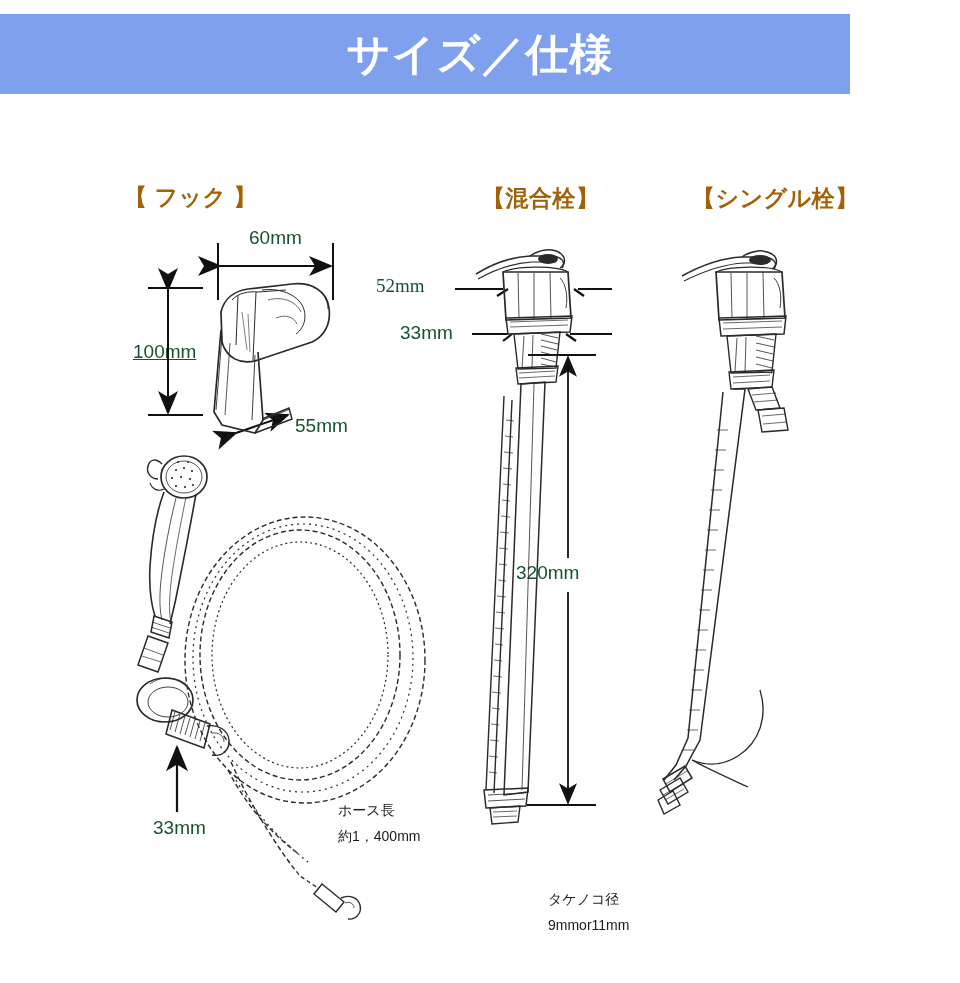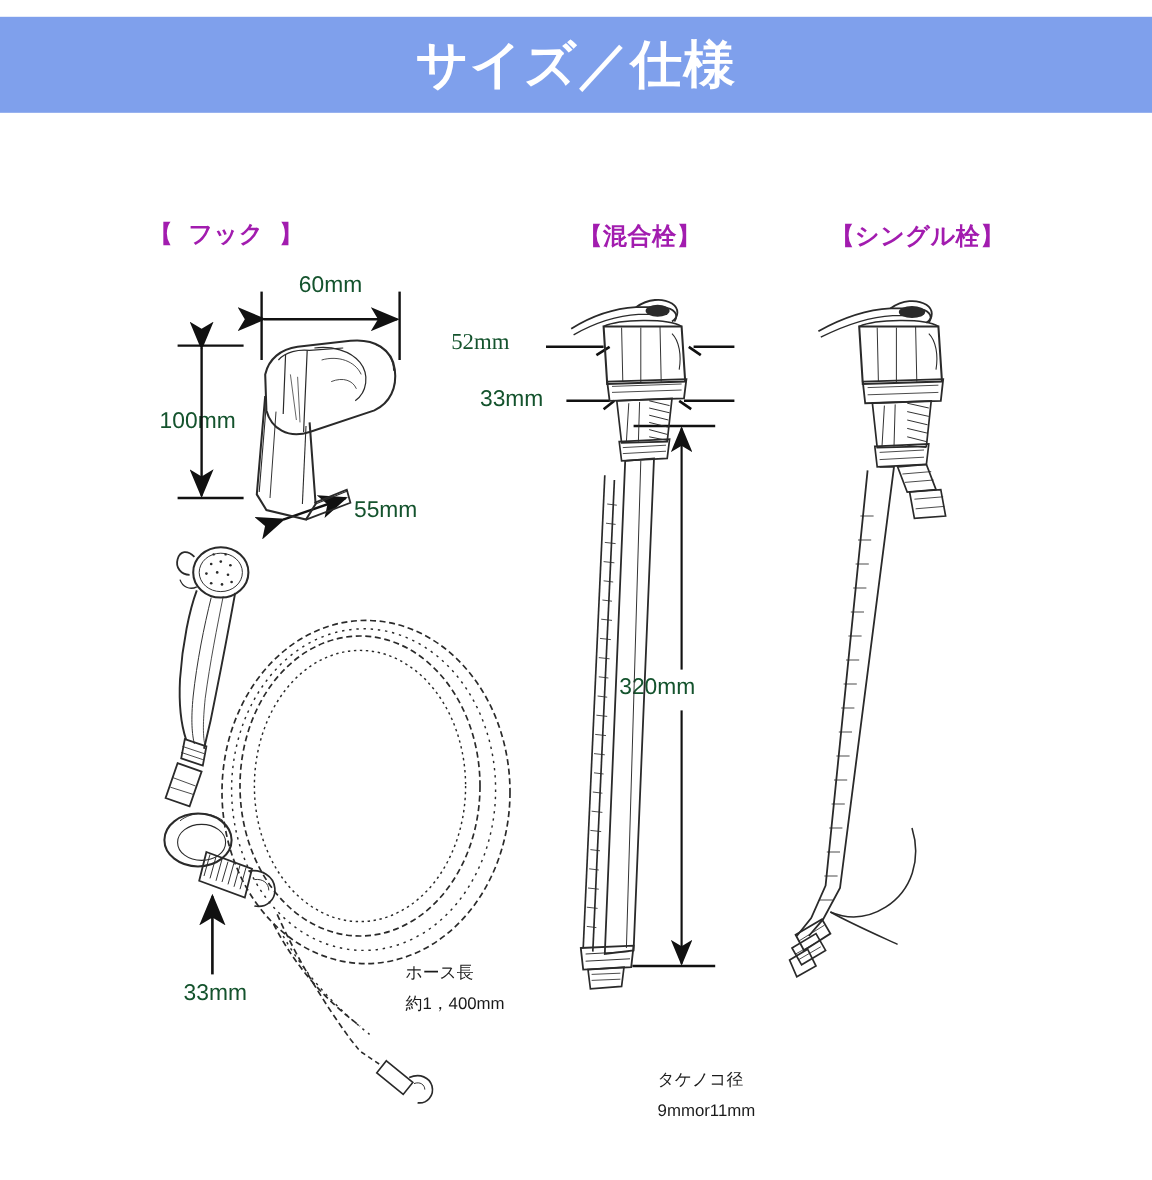--- a/index.html
+++ b/index.html
@@ -14,21 +14,21 @@
     font-family: "Liberation Sans", "DejaVu Sans", sans-serif;
     color: #111111;
     overflow: hidden;
   }
 
   
   #header-band {
     position: absolute;
     left: 0;
     top: 14px;
-    width: 960px;
+    width: 850px;
     height: 80px;
     background: #7fa0ec;
   }
   #page-title {
     position: absolute;
     left: 0;
     top: 0;
     width: 960px;
     height: 80px;
     line-height: 80px;
@@ -36,26 +36,25 @@
     color: #ffffff;
     font-size: 43px;
     font-weight: bold;
     letter-spacing: 1px;
     white-space: pre;
   }
 
   
   .section-label {
     position: absolute;
-    font-size: 20px;
+    font-size: 23px;
     font-weight: bold;
-    color: #a21caf;
+    color: #a16207;
     white-space: pre;
     letter-spacing: 0.5px;
-    font-family: Liberation Mono, monospace;
   }
   #label-hook      { left: 124px; top: 182px; }
   #label-mixer     { left: 482px; top: 183px; }
   #label-single    { left: 692px; top: 183px; }
 
   
   .dim-text {
     position: absolute;
     font-size: 19px;
     color: #14532d;
@@ -64,21 +63,21 @@
   }
   .note-text {
     position: absolute;
     font-size: 14px;
     color: #1a1a1a;
     white-space: pre;
     line-height: 26px;
   }
 
   #dim-60   { left: 249px; top: 227px; }
-  #dim-100  { left: 133px; top: 341px; }
+  #dim-100  { left: 133px; top: 341px; text-decoration: underline; }
   #dim-55   { left: 295px; top: 415px; }
   #dim-33a  { left: 153px; top: 817px; }
   #dim-52   { left: 376px; top: 275px; font-family: Liberation Serif, serif; }
   #dim-33b  { left: 400px; top: 322px; }
   #dim-320  { left: 516px; top: 562px; }
 
   #note-hose   { left: 338px; top: 797px; }
   #note-nozzle { left: 548px; top: 846px; margin-top: 40px; }
 
   

